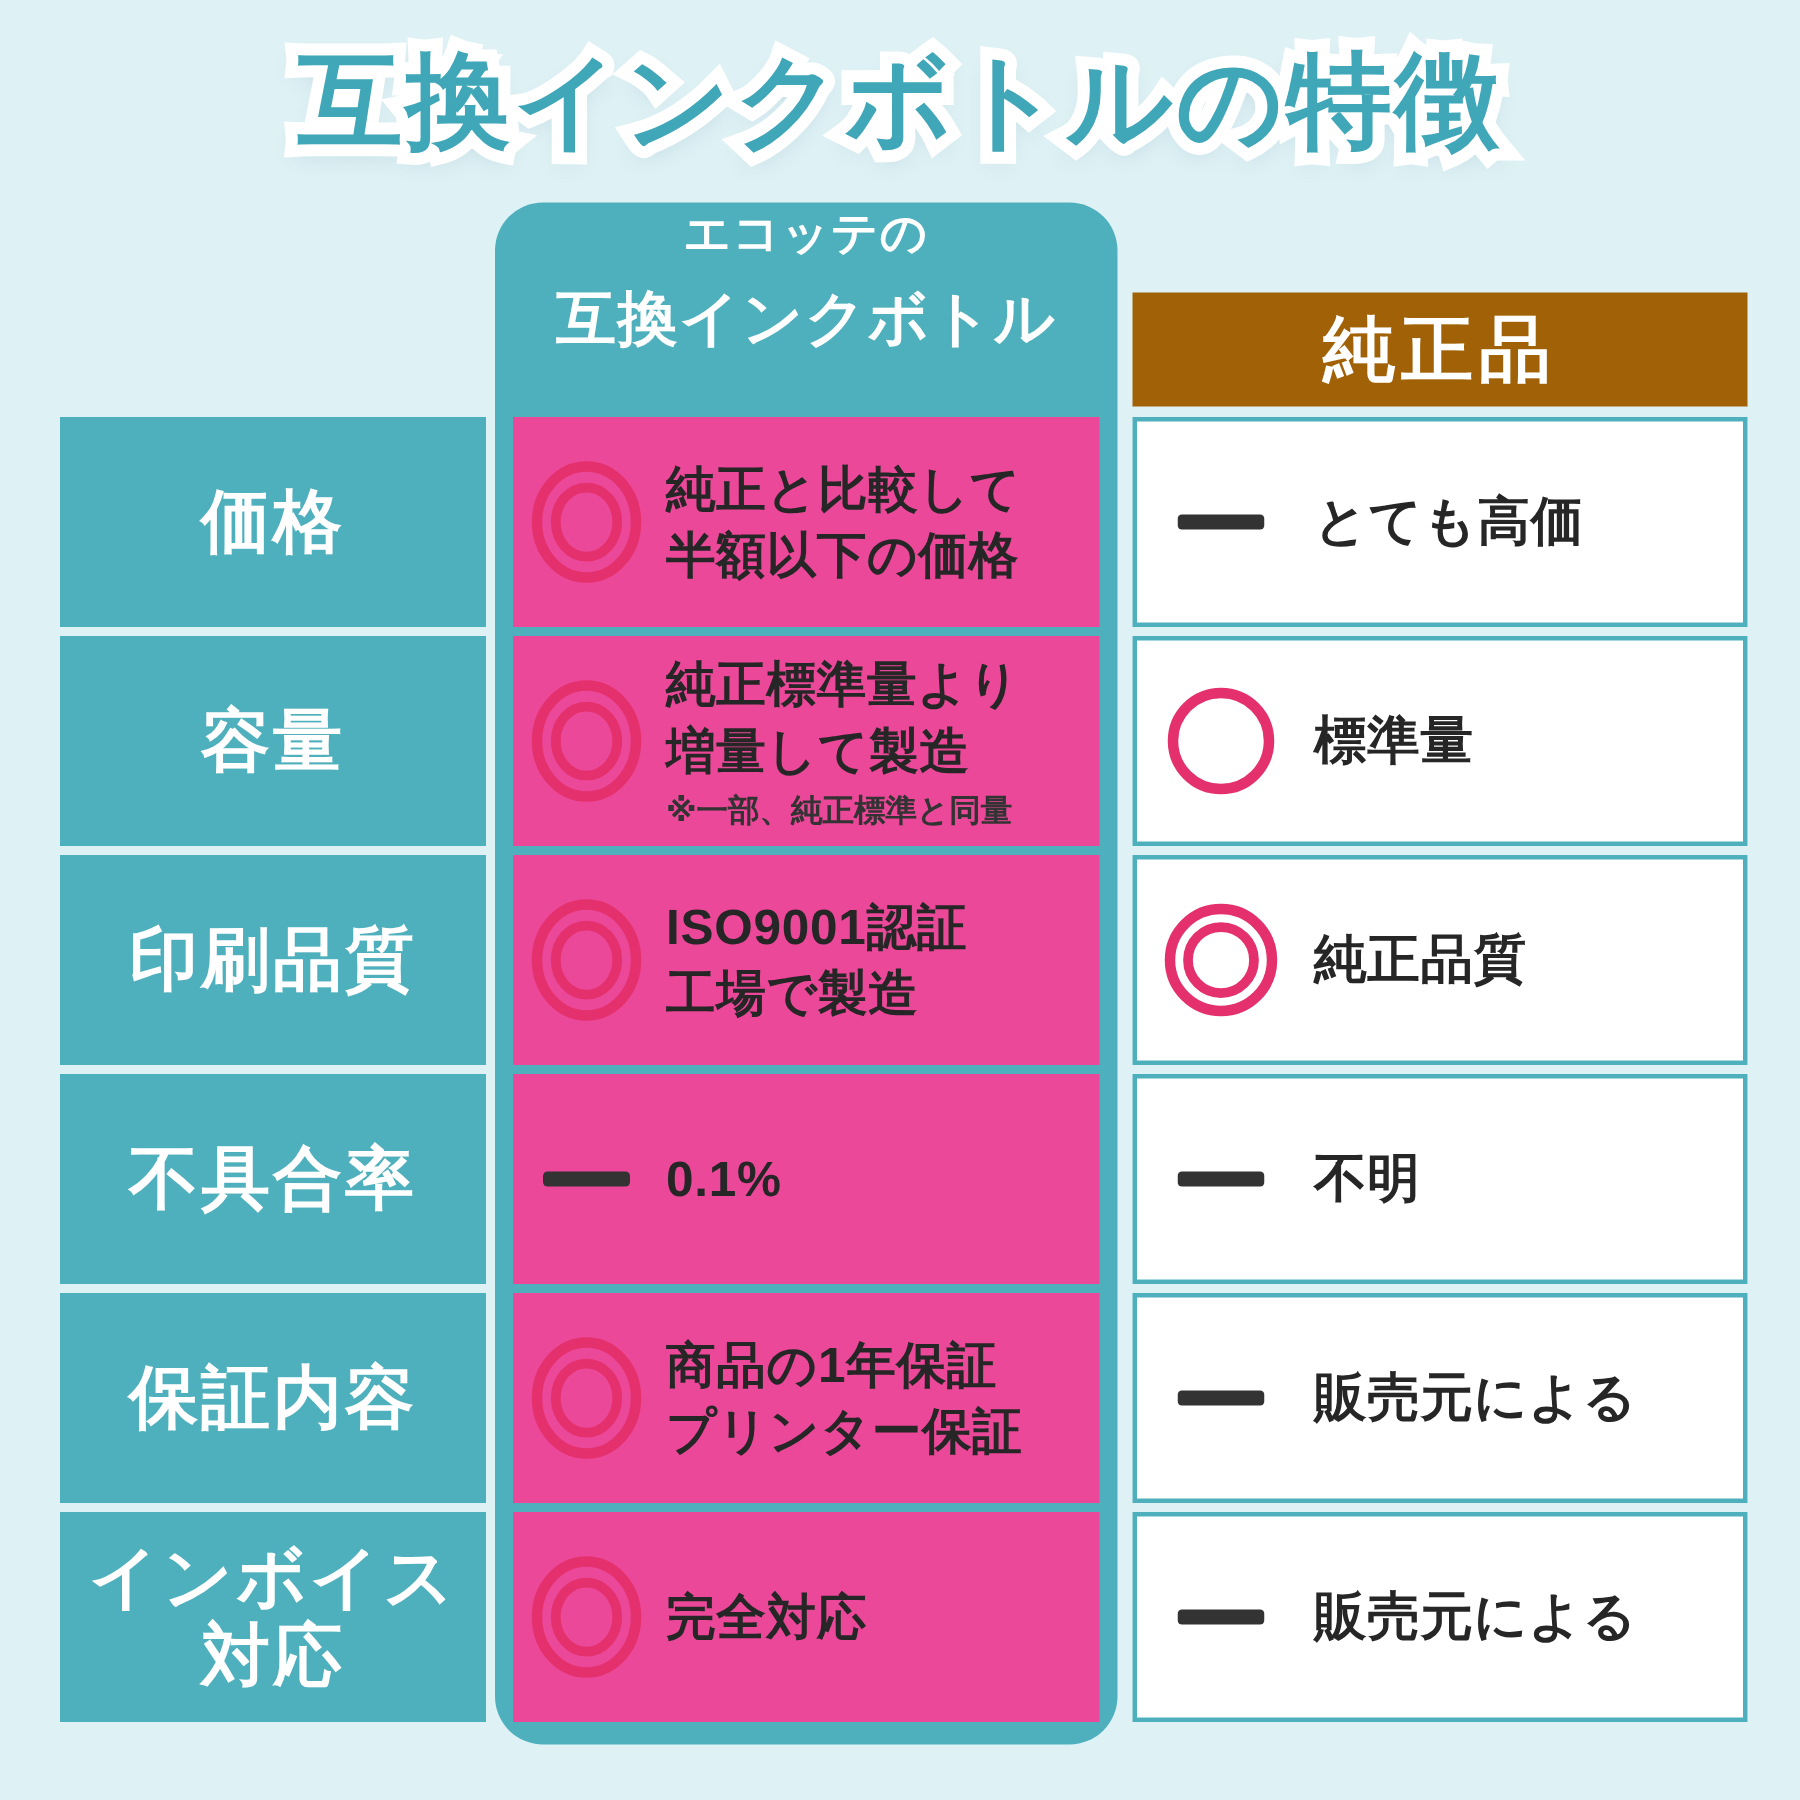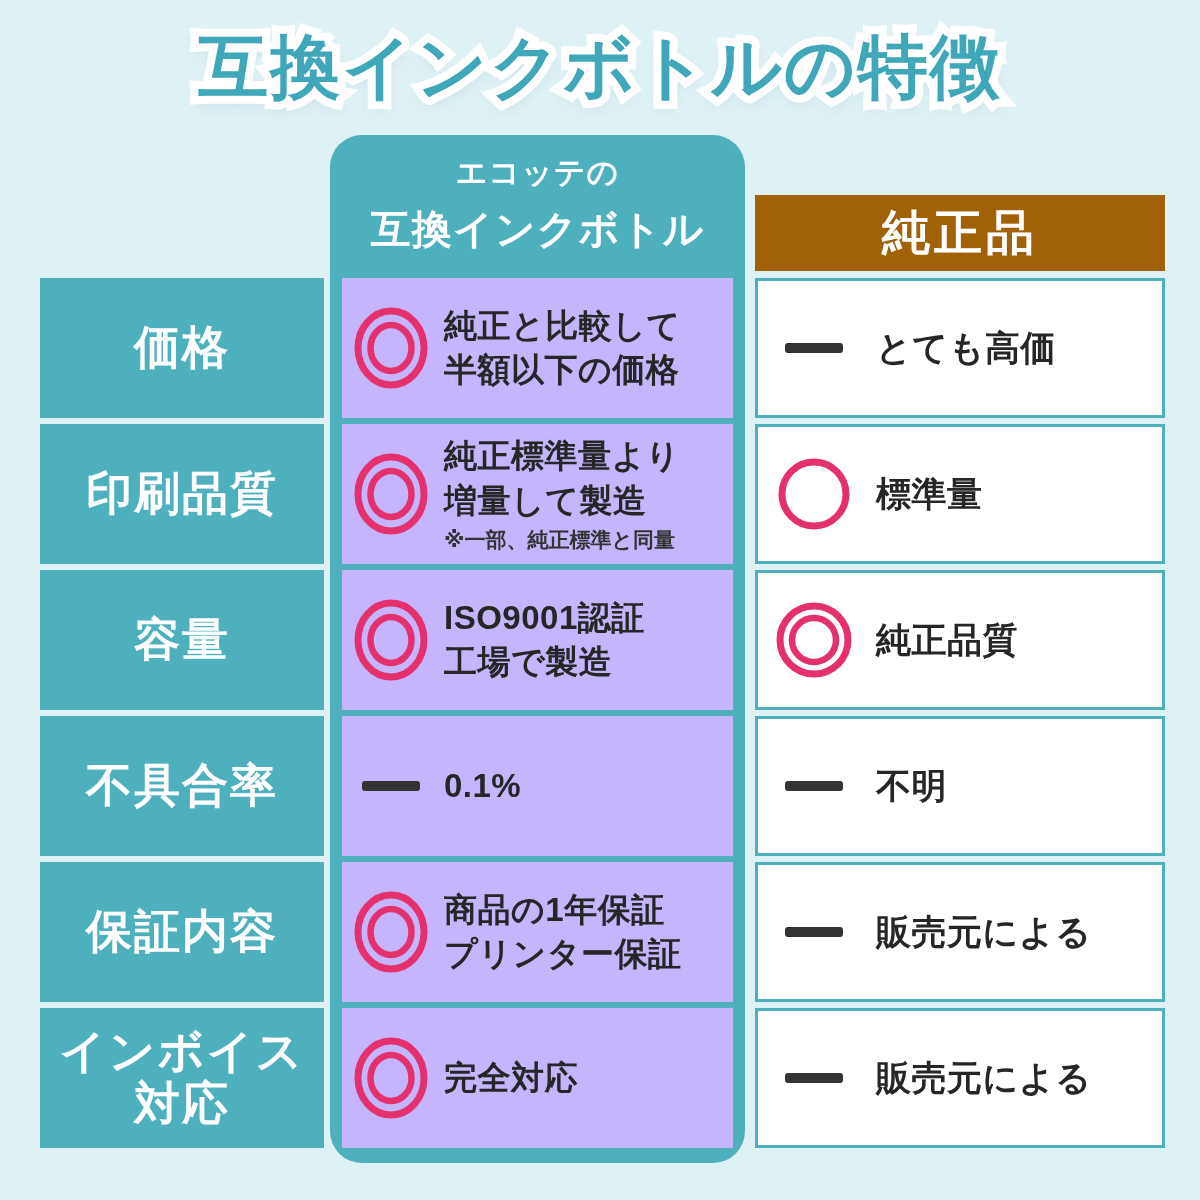--- a/index.html
+++ b/index.html
@@ -37,26 +37,26 @@
     text-align: center; font-weight: 800; font-size: 46px;
     line-height: 1.12; letter-spacing: 2px; white-space: pre-line;
   }
 
   
   .col-ours {
     position: absolute; left: 330px; top: 135px; width: 415px;
     background: #4fb0bd; border-radius: 32px;
     padding-bottom: 15px; box-sizing: border-box;
   }
-  .ours-header { height: 143px; text-align: center; color: #ffffff; box-sizing: border-box; padding-top: 17px; }
+  .ours-header { height: 143px; text-align: center; color: #ffffff; box-sizing: border-box; }
   .ours-header-line1 { font-size: 31px; font-weight: 800; letter-spacing: 1px; }
   .ours-header-line2 { font-size: 40px; font-weight: 800; letter-spacing: 1px; margin-top: 8px; }
   .ours-cells { display: flex; flex-direction: column; gap: 6px; padding: 0 12px; }
   .cell {
-    height: 140px; background: #c4b5fd;
+    height: 140px; background: #ec4899;
     display: flex; align-items: center; box-sizing: border-box;
     padding-left: 6px;
   }
   .icon-wrap { width: 86px; flex: none; display: flex; align-items: center; justify-content: center; }
   .cell-text { margin-left: 10px; }
   .cell-main {
     font-size: 33px; font-weight: 600; color: #262626;
     line-height: 1.34; white-space: pre-line; letter-spacing: 0.5px;
   }
   .cell-note { font-size: 21px; font-weight: 600; color: #333333; margin-top: 3px; letter-spacing: 0; }
@@ -84,22 +84,22 @@
 
 <div class="page">
 
   <h1 class="title">
     <span class="title-stroke">互換インクボトルの特徴</span>
     <span class="title-fill">互換インクボトルの特徴</span>
   </h1>
 
   <div class="col-labels" id="labels-col">
       <div class="label-cell">価格</div>
+      <div class="label-cell">容量</div>
       <div class="label-cell">印刷品質</div>
-      <div class="label-cell">容量</div>
       <div class="label-cell">不具合率</div>
       <div class="label-cell">保証内容</div>
       <div class="label-cell">インボイス
 対応</div>
     </div>
 
   <div class="col-ours">
     <div class="ours-header">
       <div class="ours-header-line1">エコッテの</div>
       <div class="ours-header-line2">互換インクボトル</div>

